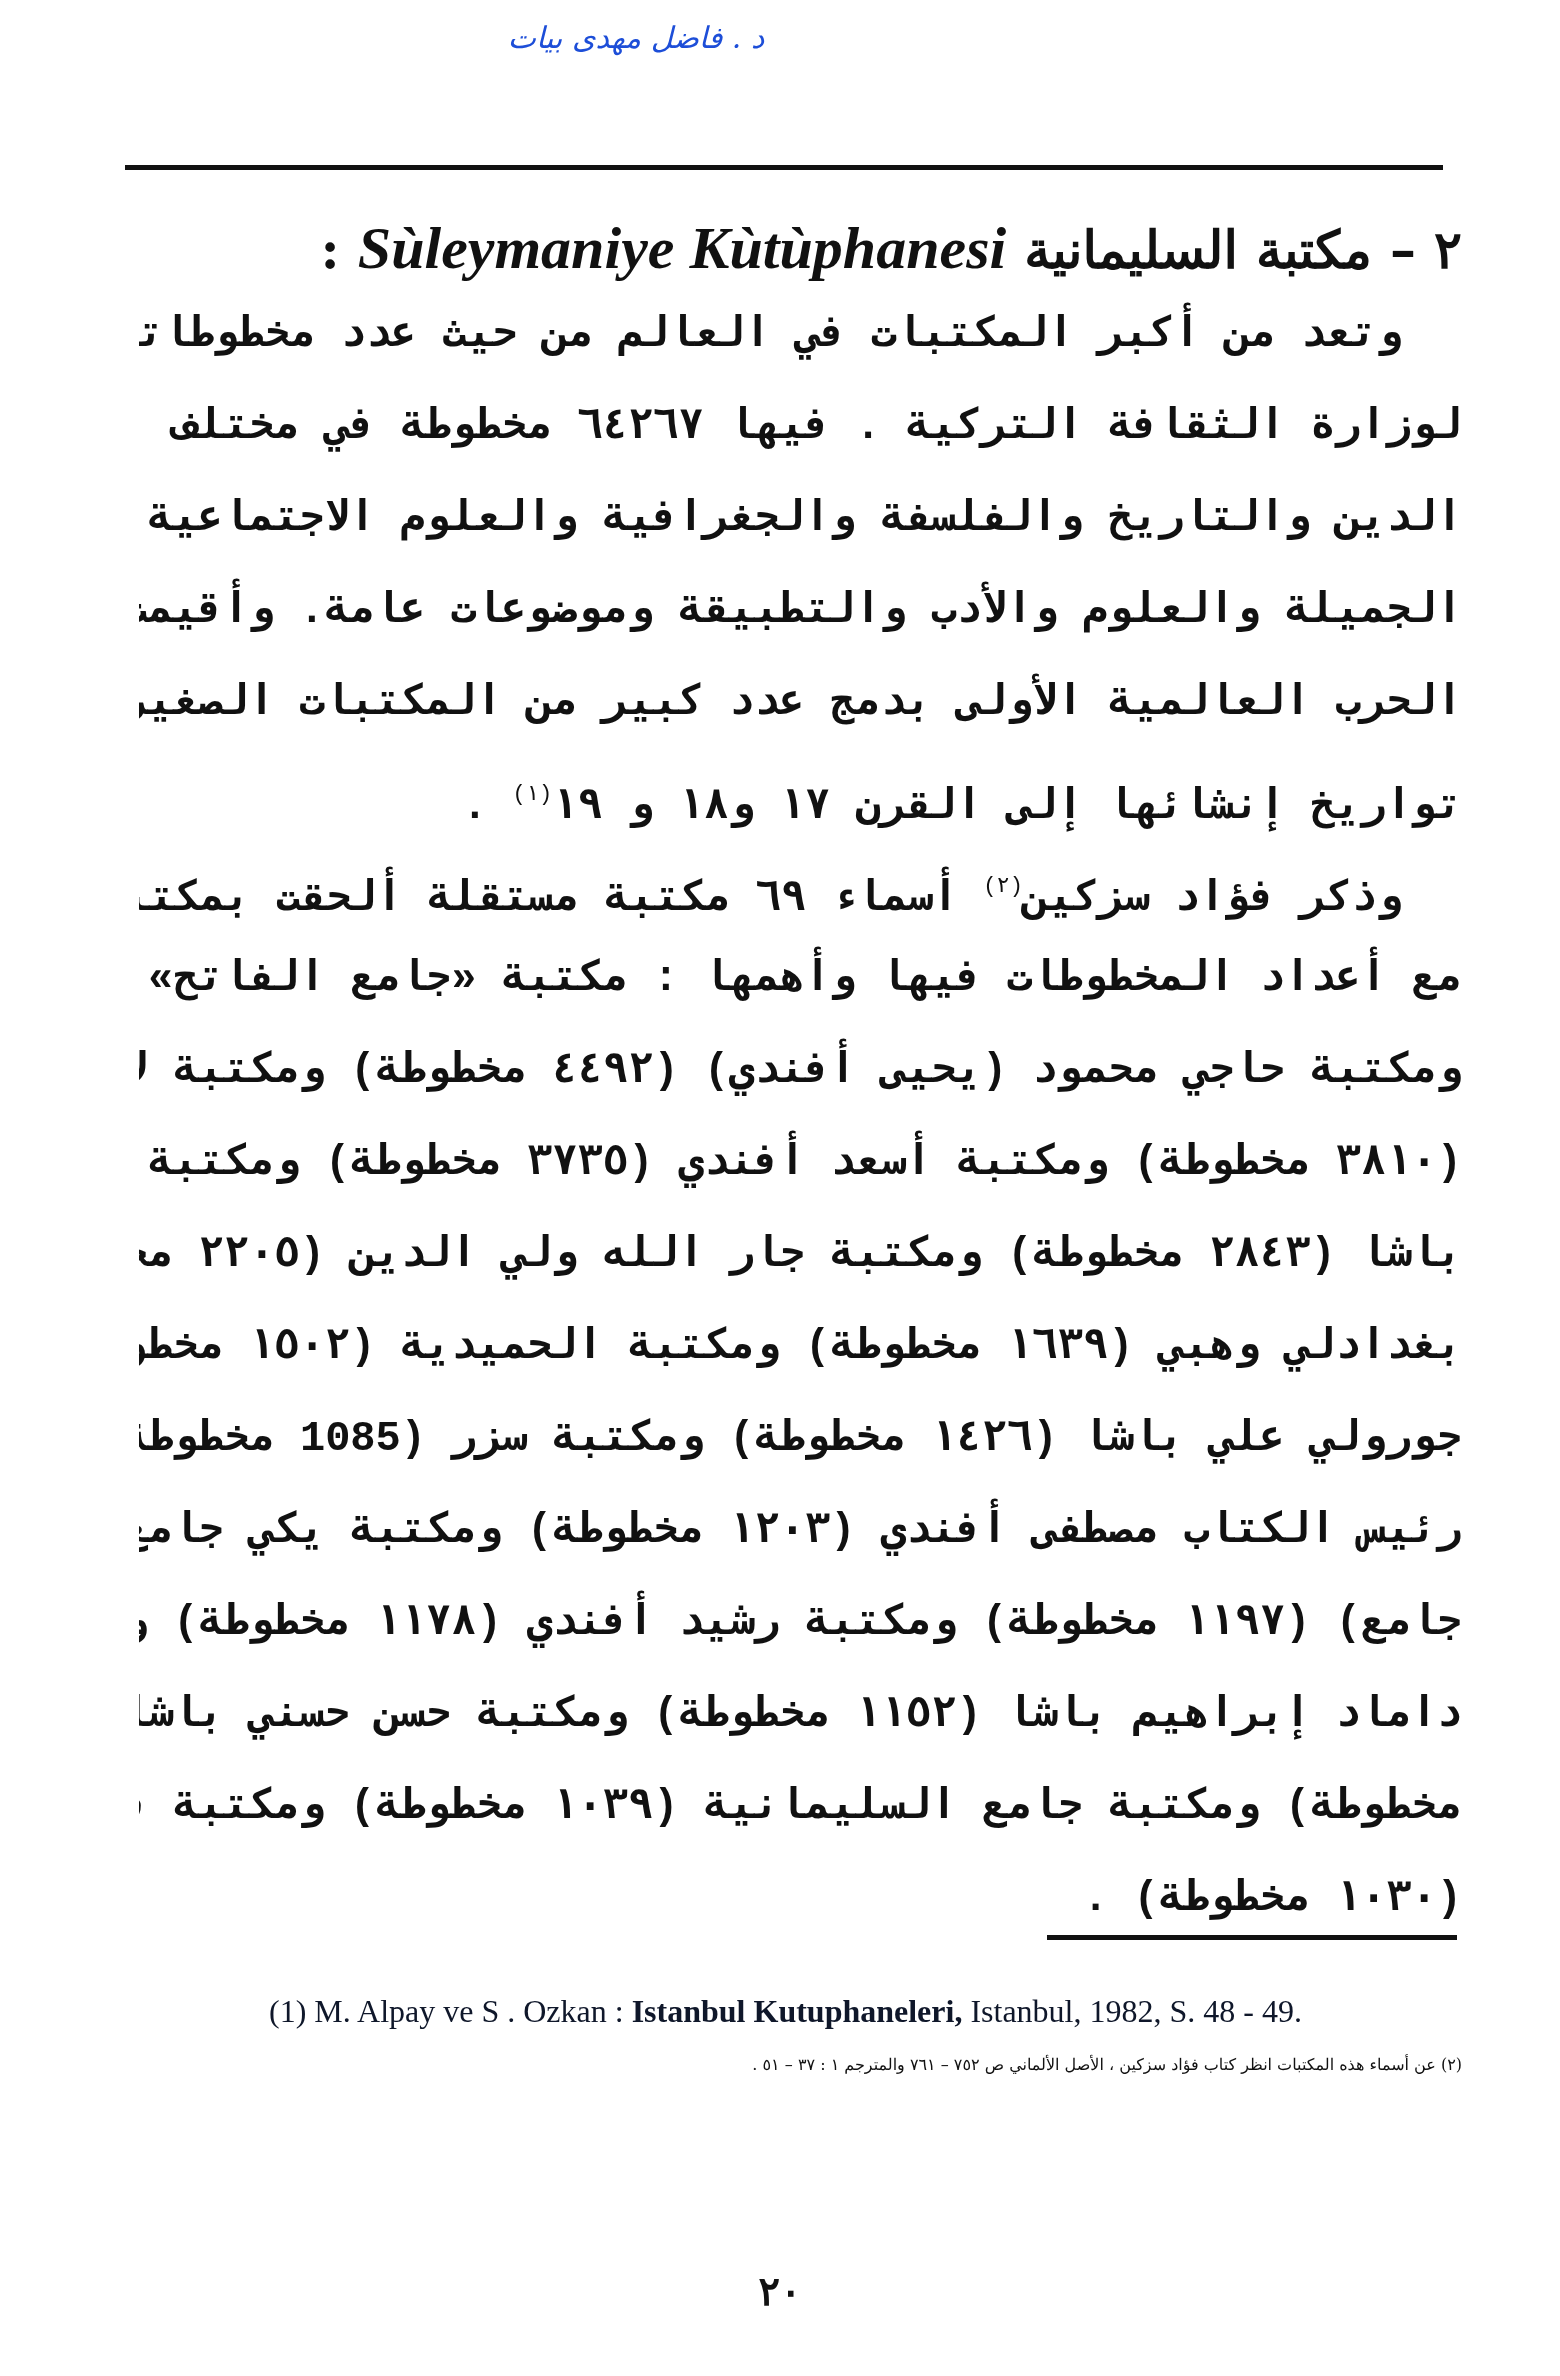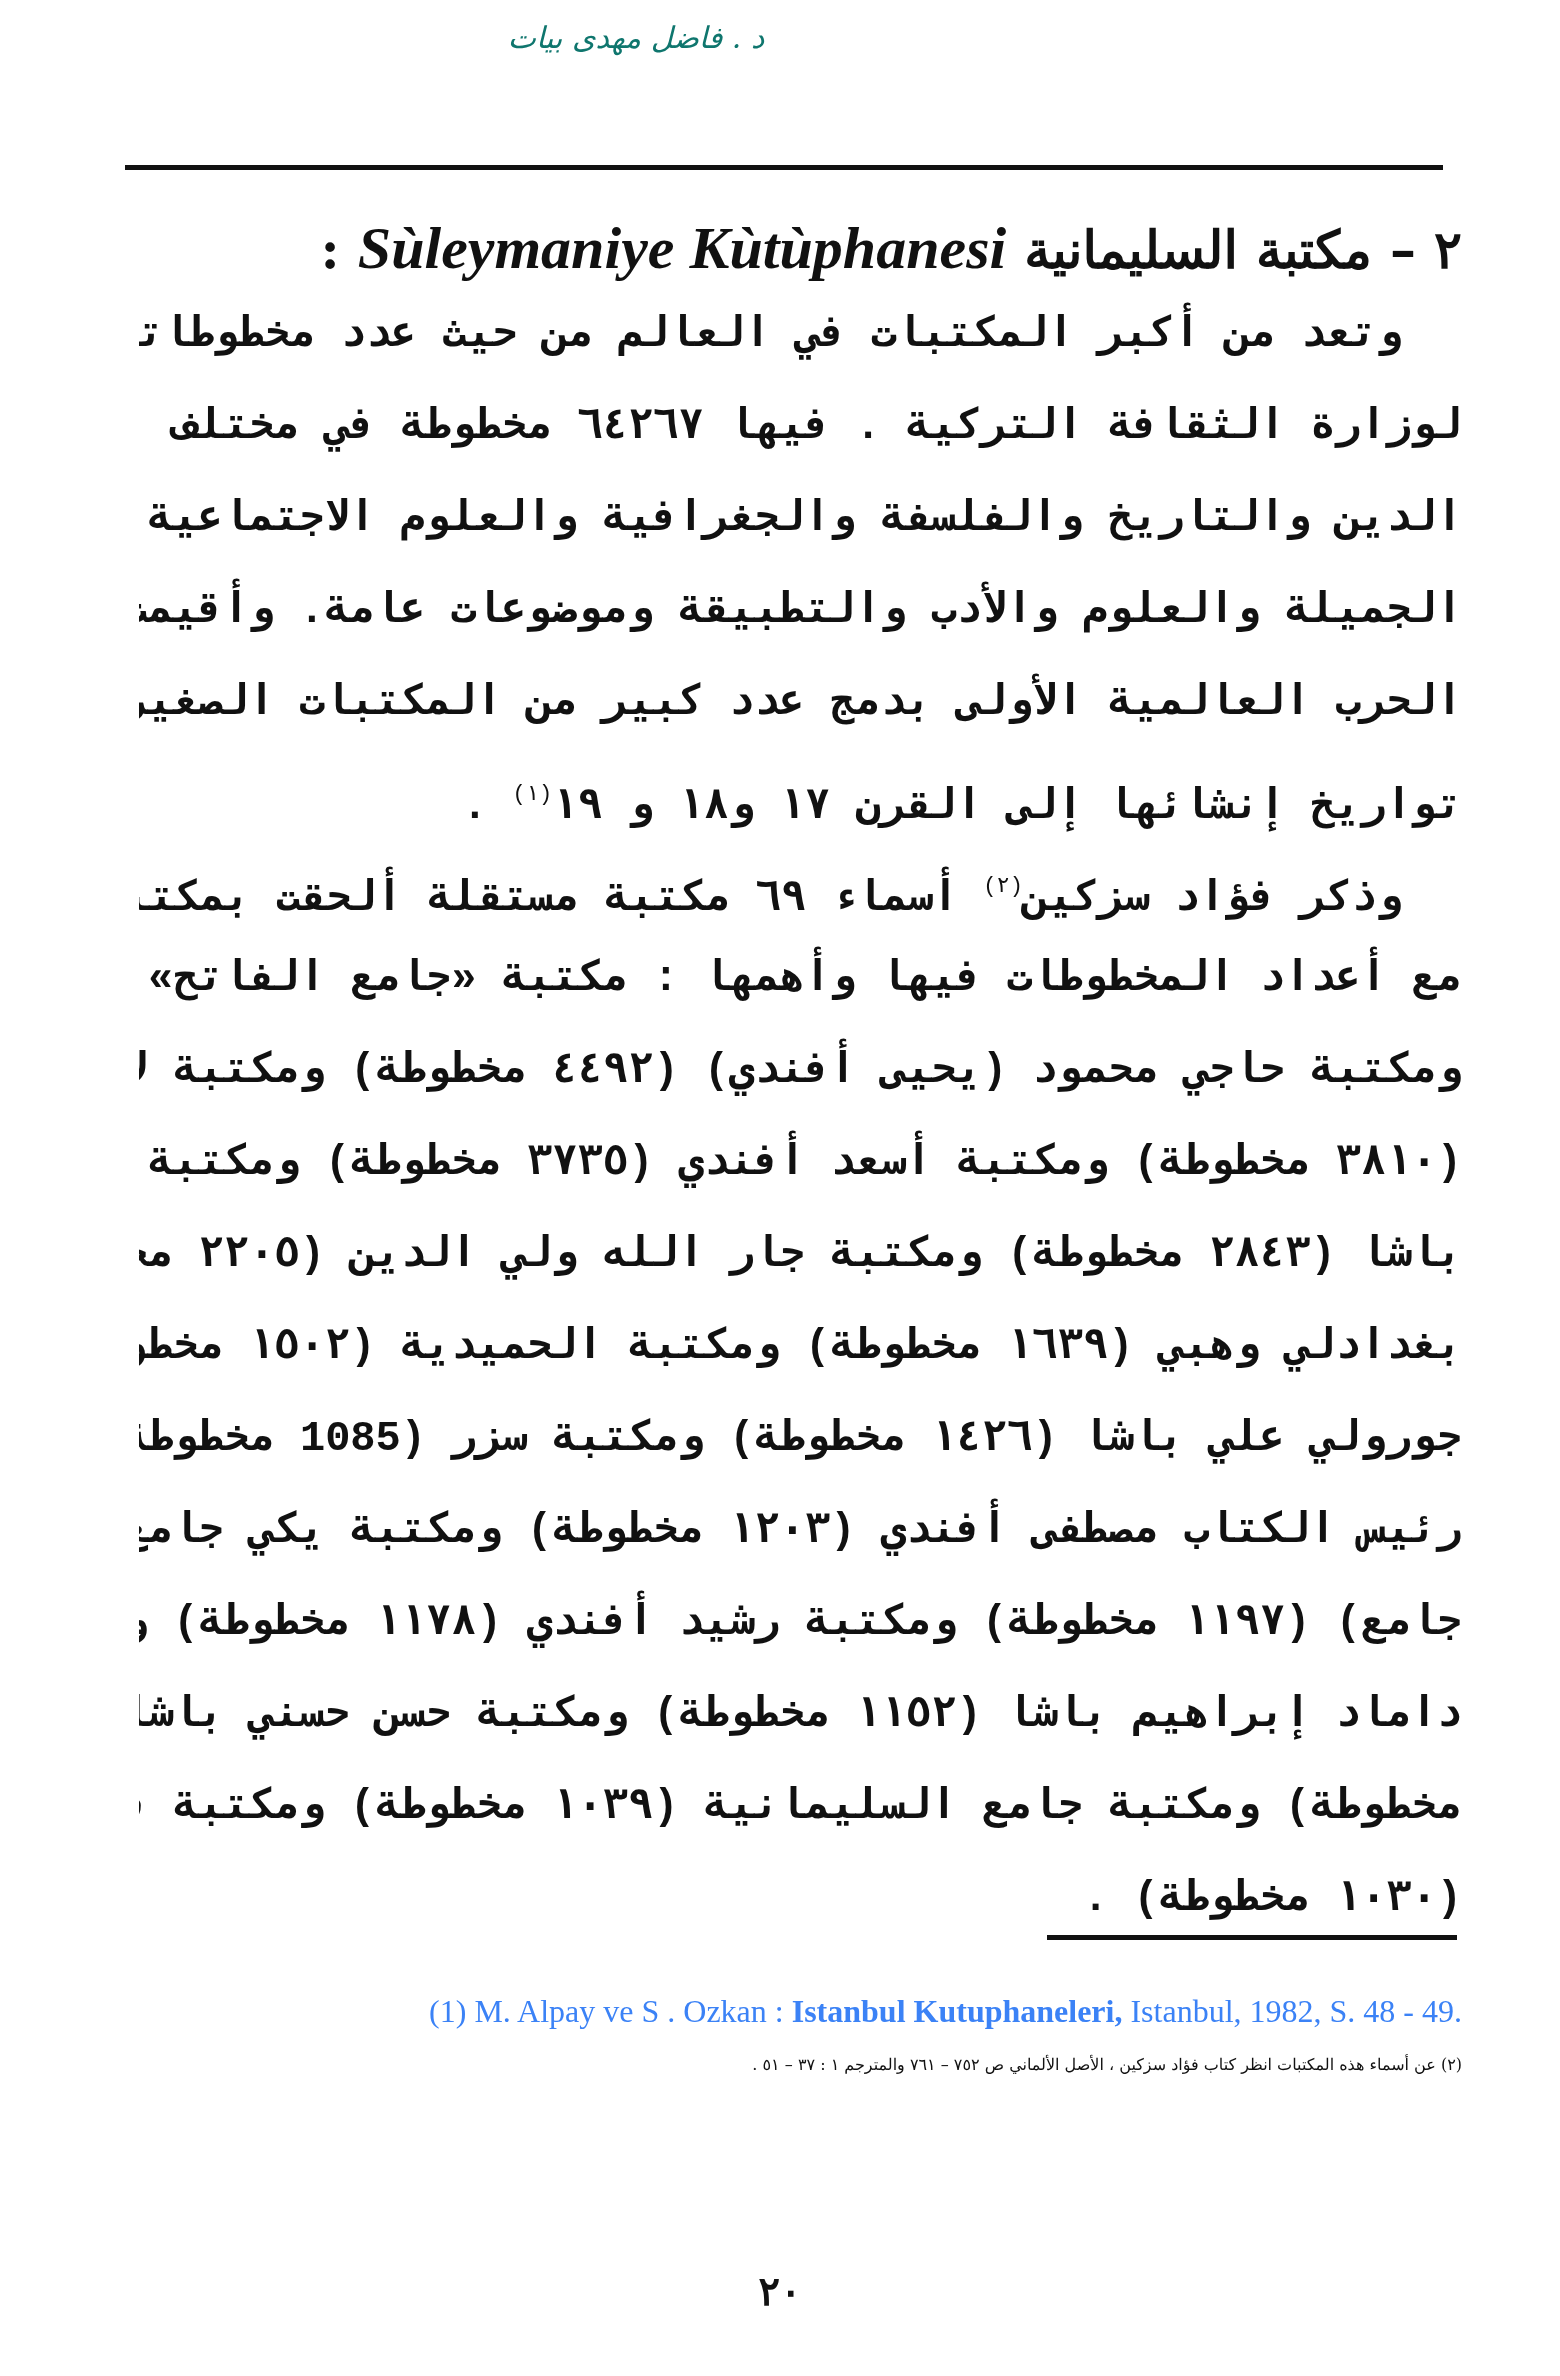--- a/index.html
+++ b/index.html
@@ -19,21 +19,21 @@
     .running-header {
       position: absolute;
       top: 20px;
       left: 0;
       width: 1272px;
       text-align: center;
       direction: rtl;
       font-family: "DejaVu Serif", serif;
       font-size: 30px;
       font-style: italic;
-      color: #0f766e;
+      color: #1d4ed8;
     }
     .header-rule {
       position: absolute;
       top: 165px;
       left: 125px;
       width: 1318px;
       height: 5px;
       background: #111;
     }
     .section-title {
@@ -93,25 +93,25 @@
       background: #111;
     }
     .footnotes {
       position: absolute;
       top: 1990px;
       left: 109px;
       width: 1353px;
     }
     .fn-latin {
       direction: ltr;
-      text-align: right;
+      text-align: center;
       font-family: "Liberation Serif", serif;
       font-size: 32px;
       line-height: 42px;
-      color: #3b82f6;
+      color: #0f172a;
     }
     .fn-latin b { font-weight: bold; }
     .fn-arabic {
       direction: rtl;
       text-align: right;
       font-family: "DejaVu Serif", serif;
       font-size: 16px;
       line-height: 54px;
       margin-top: 6px;
       white-space: nowrap;

